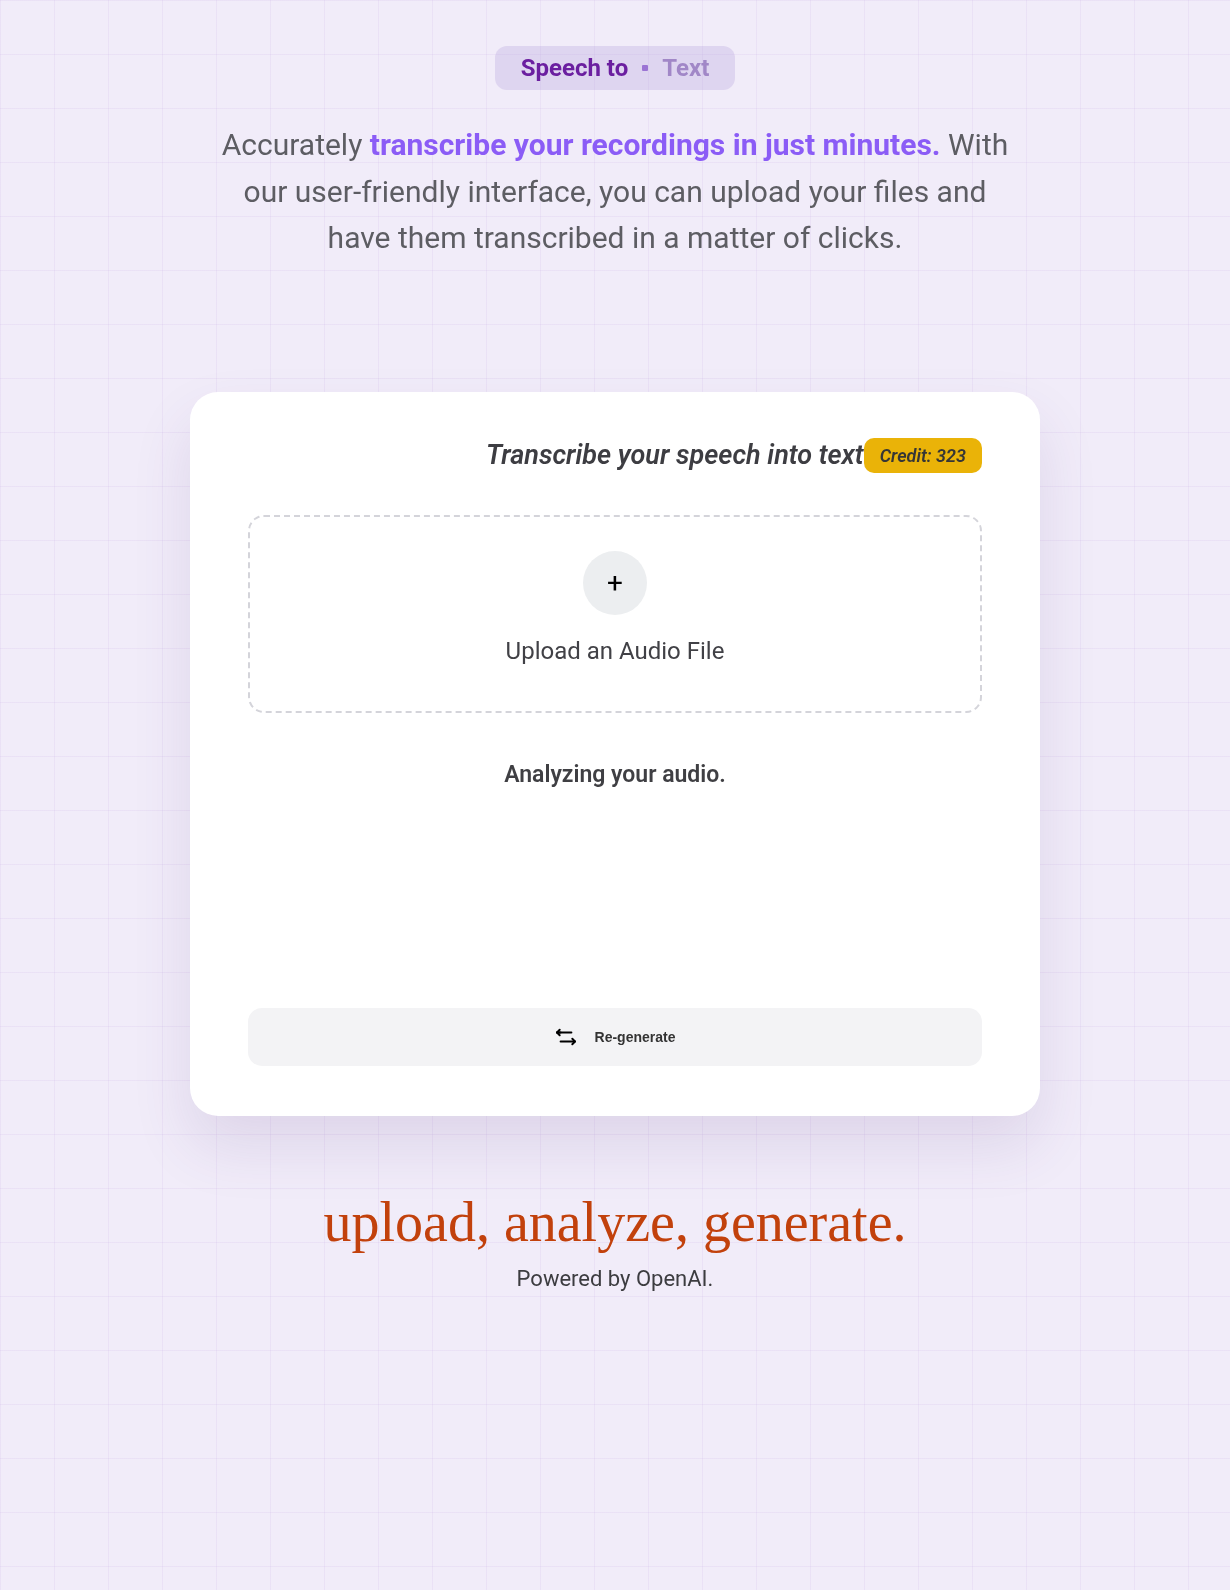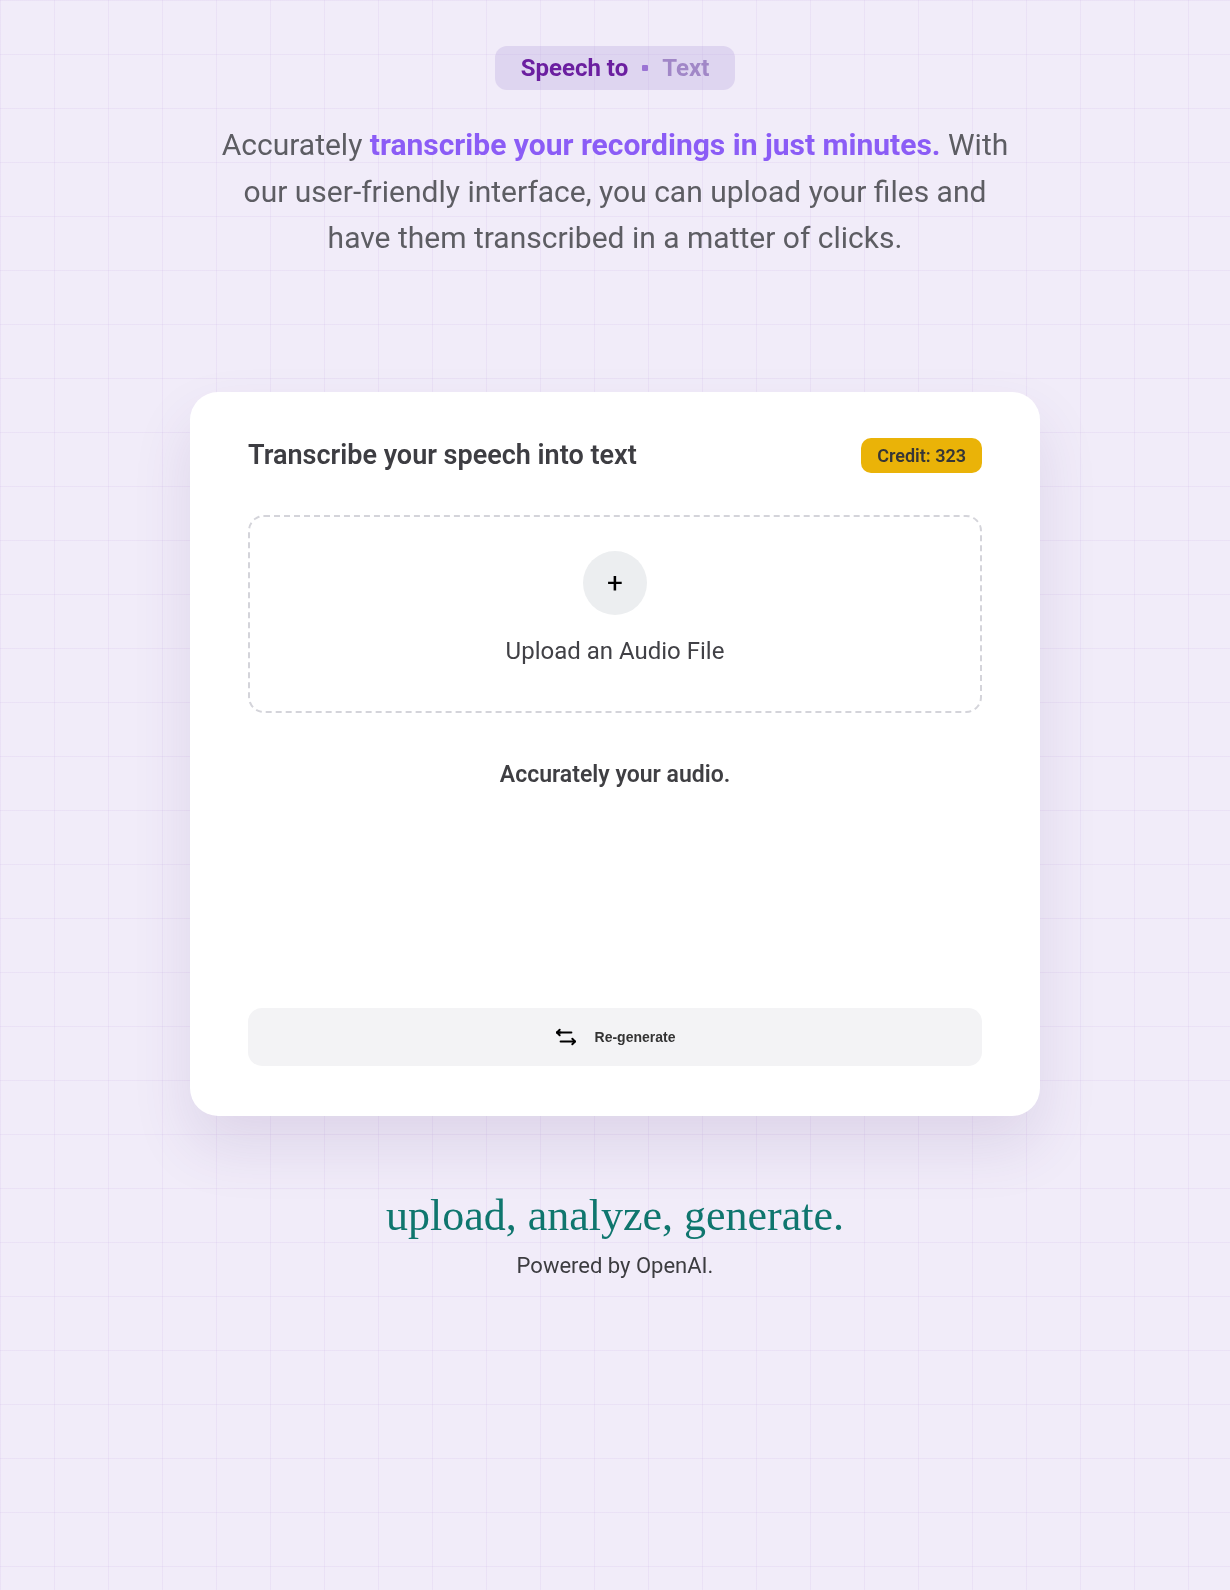--- a/index.html
+++ b/index.html
@@ -63,22 +63,23 @@
   .card {
     width: 850px;
     background: #ffffff;
     border-radius: 28px;
     margin-top: 130px;
     padding: 46px 58px 50px 58px;
     box-shadow: 0 30px 60px rgba(80,50,120,0.12);
   }
   .card-top {
     display: flex;
-    justify-content: space-between;
+    justify-content: flex-end;
     align-items: center;
+    font-style: italic;
   }
   .card-title {
     font-size: 27px;
     font-weight: 600;
     color: #3d3d42;
   }
   .credit-badge {
     font-size: 18px;
     font-weight: 600;
     background: #eab308;
@@ -140,22 +141,22 @@
     gap: 18px;
     cursor: pointer;
   }
   .regen-btn .swap-icon {
     width: 22px; height: 18px;
   }
 
   
   .tagline {
     font-family: "Brush Script MT", "Segoe Script", cursive;
-    font-size: 44px;
-    color: #0f766e;
+    font-size: 56px;
+    color: #c2410c;
     margin-top: 74px;
     text-align:center;
   }
   .powered {
     font-size: 22px;
     color: #3c3c40;
     margin-top: 12px;
     text-align:center;
   }
 </style>
@@ -179,21 +180,21 @@
     <div class="card-top">
       <div class="card-title">Transcribe your speech into text</div>
       <div class="credit-badge">Credit: 323</div>
     </div>
 
     <div class="upload">
       <div class="plus-circle">+</div>
       <div class="upload-label">Upload an Audio File</div>
     </div>
 
-    <div class="analyzing-label">Accurately your audio.</div>
+    <div class="analyzing-label">Analyzing your audio.</div>
 
     <svg class="wave" viewBox="0 0 640 140" preserveAspectRatio="none">
       <defs>
         <linearGradient id="wg" x1="0" x2="1" y1="0" y2="0">
           <stop offset="0%" stop-color="#c7a0d8"></stop>
           <stop offset="45%" stop-color="#b69ae6"></stop>
           <stop offset="70%" stop-color="#8bd6d6"></stop>
           <stop offset="100%" stop-color="#8fd0e4"></stop>
         </linearGradient>
       </defs>

